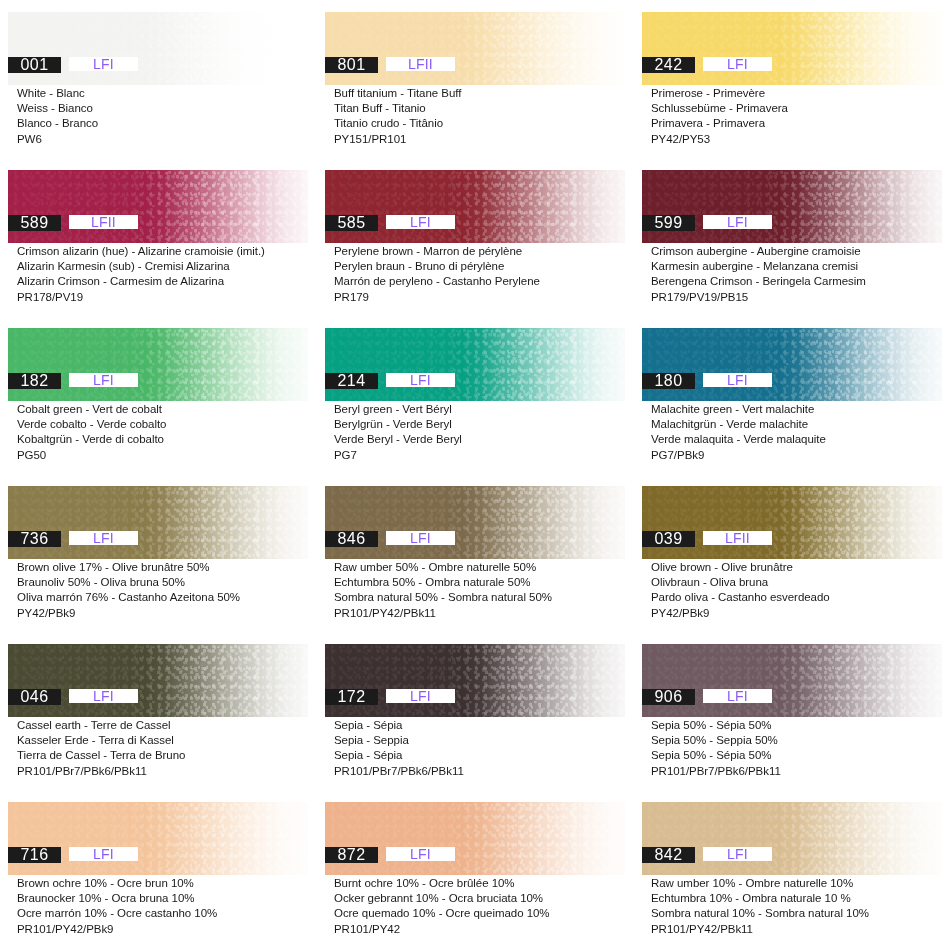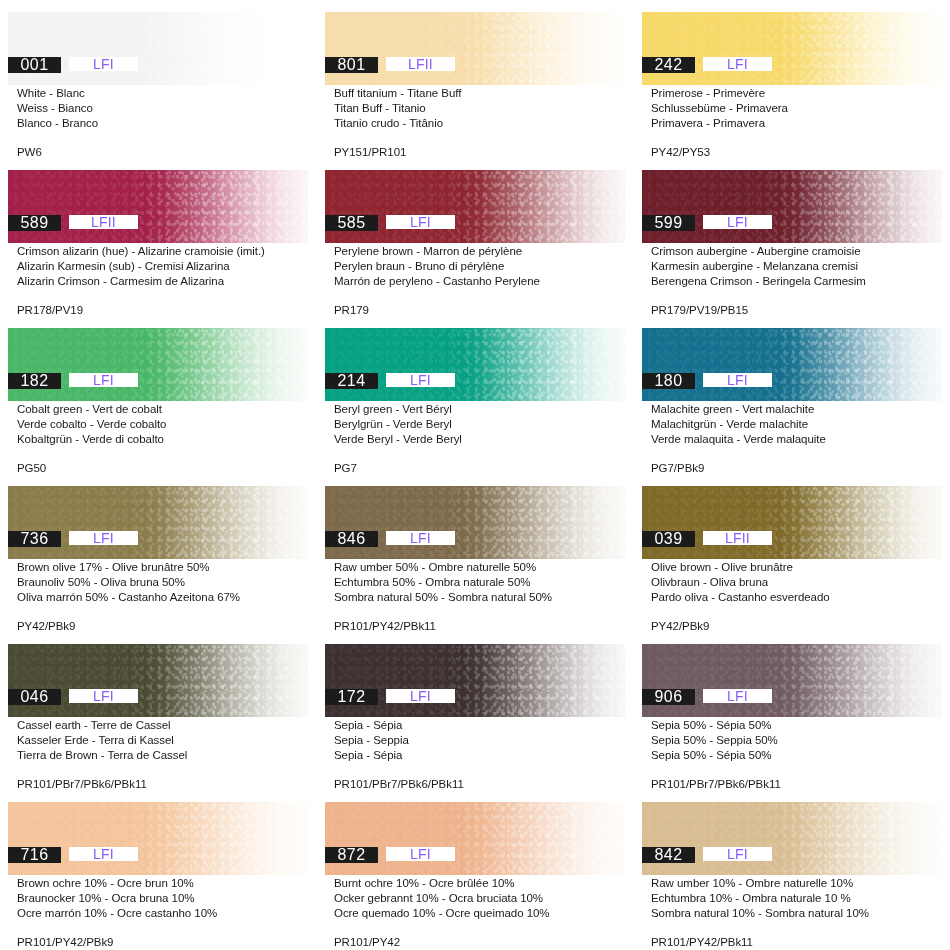--- a/index.html
+++ b/index.html
@@ -144,21 +144,20 @@
     color: #1a1a1a;
     white-space: nowrap;
     letter-spacing: -0.05px;
   }
   .names .pigment {
     font-size: 11.5px;
     line-height: 15.2px;
     color: #1a1a1a;
     white-space: nowrap;
     letter-spacing: -0.05px;
-    margin-top: 13px;
   }
 </style>
 </head>
 <body>
 
 <div class="chart">
     <div class="swatch-card">
       <div class="band">
         <div class="base" style="background: linear-gradient(to right, rgb(243, 243, 241) 0%, rgb(243, 243, 241) 46%, rgb(255, 255, 255) 92%, rgb(255, 255, 255) 100%);"></div>
         <div class="grain"></div>
@@ -327,21 +326,21 @@
         <div class="grain2"></div>
         <div class="fade"></div>
       </div>
       <div class="badge">
         <span class="code">736</span>
         <span class="lf">LFI</span>
       </div>
       <div class="names">
         <div class="line">Brown olive 17% - Olive brunâtre 50%</div>
         <div class="line">Braunoliv 50% - Oliva bruna 50%</div>
-        <div class="line">Oliva marrón 50% - Castanho Azeitona 67%</div>
+        <div class="line">Oliva marrón 76% - Castanho Azeitona 50%</div>
         <div class="pigment">PY42/PBk9</div>
       </div>
     </div>
     <div class="swatch-card">
       <div class="band">
         <div class="base" style="background: linear-gradient(to right, rgb(125, 106, 75) 0%, rgb(125, 106, 75) 46%, rgb(187, 176, 153) 92%, rgb(187, 176, 153) 100%);"></div>
         <div class="grain"></div>
         <div class="grain2"></div>
         <div class="fade"></div>
       </div>
@@ -381,21 +380,21 @@
         <div class="grain2"></div>
         <div class="fade"></div>
       </div>
       <div class="badge">
         <span class="code">046</span>
         <span class="lf">LFI</span>
       </div>
       <div class="names">
         <div class="line">Cassel earth - Terre de Cassel</div>
         <div class="line">Kasseler Erde - Terra di Kassel</div>
-        <div class="line">Tierra de Brown - Terra de Cassel</div>
+        <div class="line">Tierra de Cassel - Terra de Bruno</div>
         <div class="pigment">PR101/PBr7/PBk6/PBk11</div>
       </div>
     </div>
     <div class="swatch-card">
       <div class="band">
         <div class="base" style="background: linear-gradient(to right, rgb(60, 48, 48) 0%, rgb(60, 48, 48) 46%, rgb(142, 130, 128) 92%, rgb(142, 130, 128) 100%);"></div>
         <div class="grain"></div>
         <div class="grain2"></div>
         <div class="fade"></div>
       </div>

